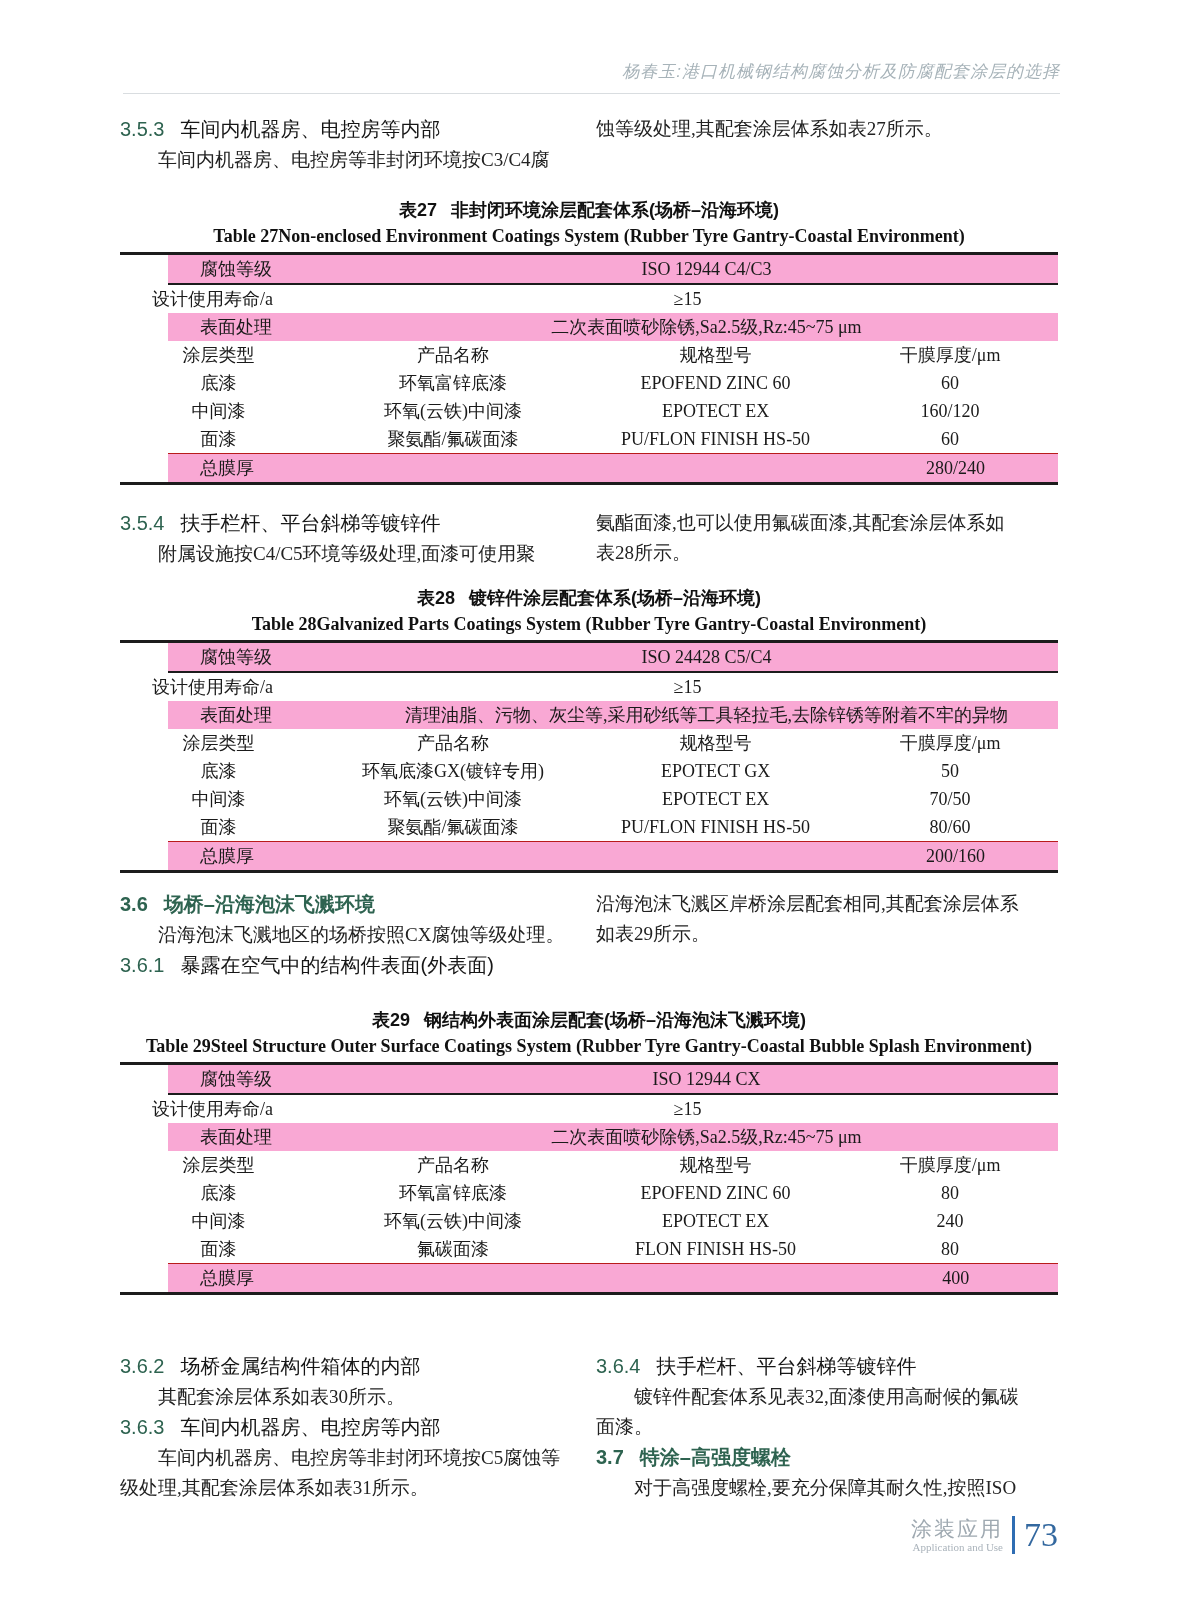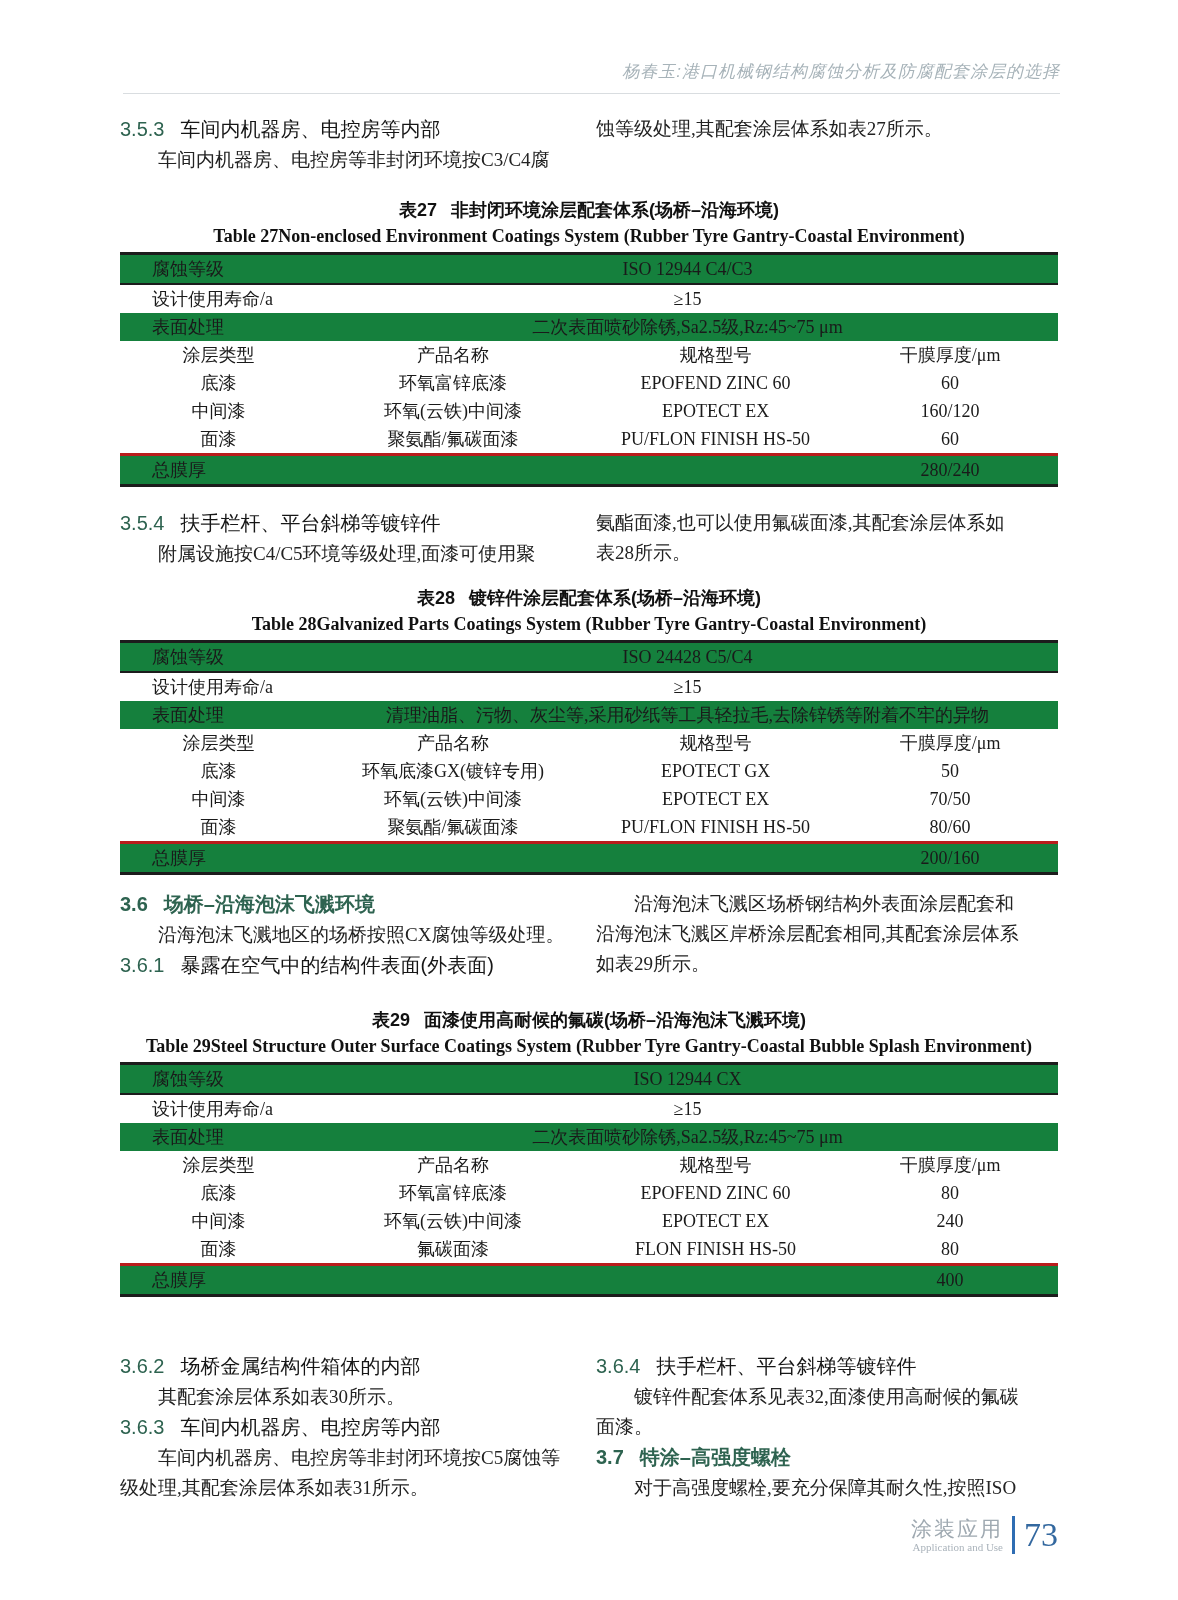--- a/index.html
+++ b/index.html
@@ -25,23 +25,23 @@
 
   
   .table-block{position:absolute;left:120px;width:938px;}
   .tbl-title-cn{text-align:center;font-family:"Liberation Sans", sans-serif;font-weight:bold;
        font-size:18px;line-height:24px;color:#111;}
   .tbl-title-cn .tlab{margin-right:14px;}
   .tbl-title-en{text-align:center;font-family:"Liberation Serif", serif;font-weight:bold;
        font-size:18px;line-height:24px;margin-top:2px;color:#111;}
   .t-table{margin-top:4px;border-top:3px solid #1c1c1c;border-bottom:3px solid #1c1c1c;}
   .trow{display:flex;height:28px;align-items:center;font-size:18px;}
-  .trow.band{background:#15803d;}
+  .trow.band{background:#f9a8d4;margin-left:48px;}
   .trow.b-corr{border-bottom:2px solid #1c1c1c;}
-  .trow.total{border-top:3px solid #b91c1c;}
+  .trow.total{border-top:1px solid #b91c1c;}
   .cl{width:21%;padding-left:32px;box-sizing:border-box;white-space:nowrap;}
   .cv{width:79%;text-align:center;white-space:nowrap;}
   .c1{width:21%;text-align:center;}
   .c2{width:29%;text-align:center;}
   .c3{width:27%;text-align:center;}
   .c4{width:23%;text-align:center;}
   .sp{width:56%;}
 
   
   .footer{position:absolute;top:1516px;right:120px;display:flex;align-items:center;}
@@ -192,29 +192,28 @@
     <div class="col-l">
       <div class="line h2">
         <span class="sec-num">3.6</span><span class="sec-title">场桥–沿海泡沫飞溅环境</span>
       </div>
       <div class="line indent">沿海泡沫飞溅地区的场桥按照CX腐蚀等级处理。</div>
       <div class="line h3">
         <span class="sec-num">3.6.1</span><span class="sec-title">暴露在空气中的结构件表面(外表面)</span>
       </div>
     </div>
     <div class="col-r">
-      <div class="line indent">沿海泡沫飞溅区场桥钢结构外表面涂层配套和</div>
       <div class="line">沿海泡沫飞溅区岸桥涂层配套相同,其配套涂层体系</div>
       <div class="line">如表29所示。</div>
     </div>
   </div>
 
   <div class="table-block" style="top:1008px">
     <div class="tbl-title-cn">
-      <span class="tlab">表29</span><span>面漆使用高耐候的氟碳(场桥–沿海泡沫飞溅环境)</span>
+      <span class="tlab">表29</span><span>钢结构外表面涂层配套(场桥–沿海泡沫飞溅环境)</span>
     </div>
     <div class="tbl-title-en">
       <span class="tlab">Table 29</span><span>Steel Structure Outer Surface Coatings System (Rubber Tyre Gantry-Coastal Bubble Splash Environment)</span>
     </div>
     <div class="t-table">
       <div class="trow band b-corr">
           <div class="cl">腐蚀等级</div>
           <div class="cv">ISO 12944 CX</div>
         </div>
       <div class="trow">

